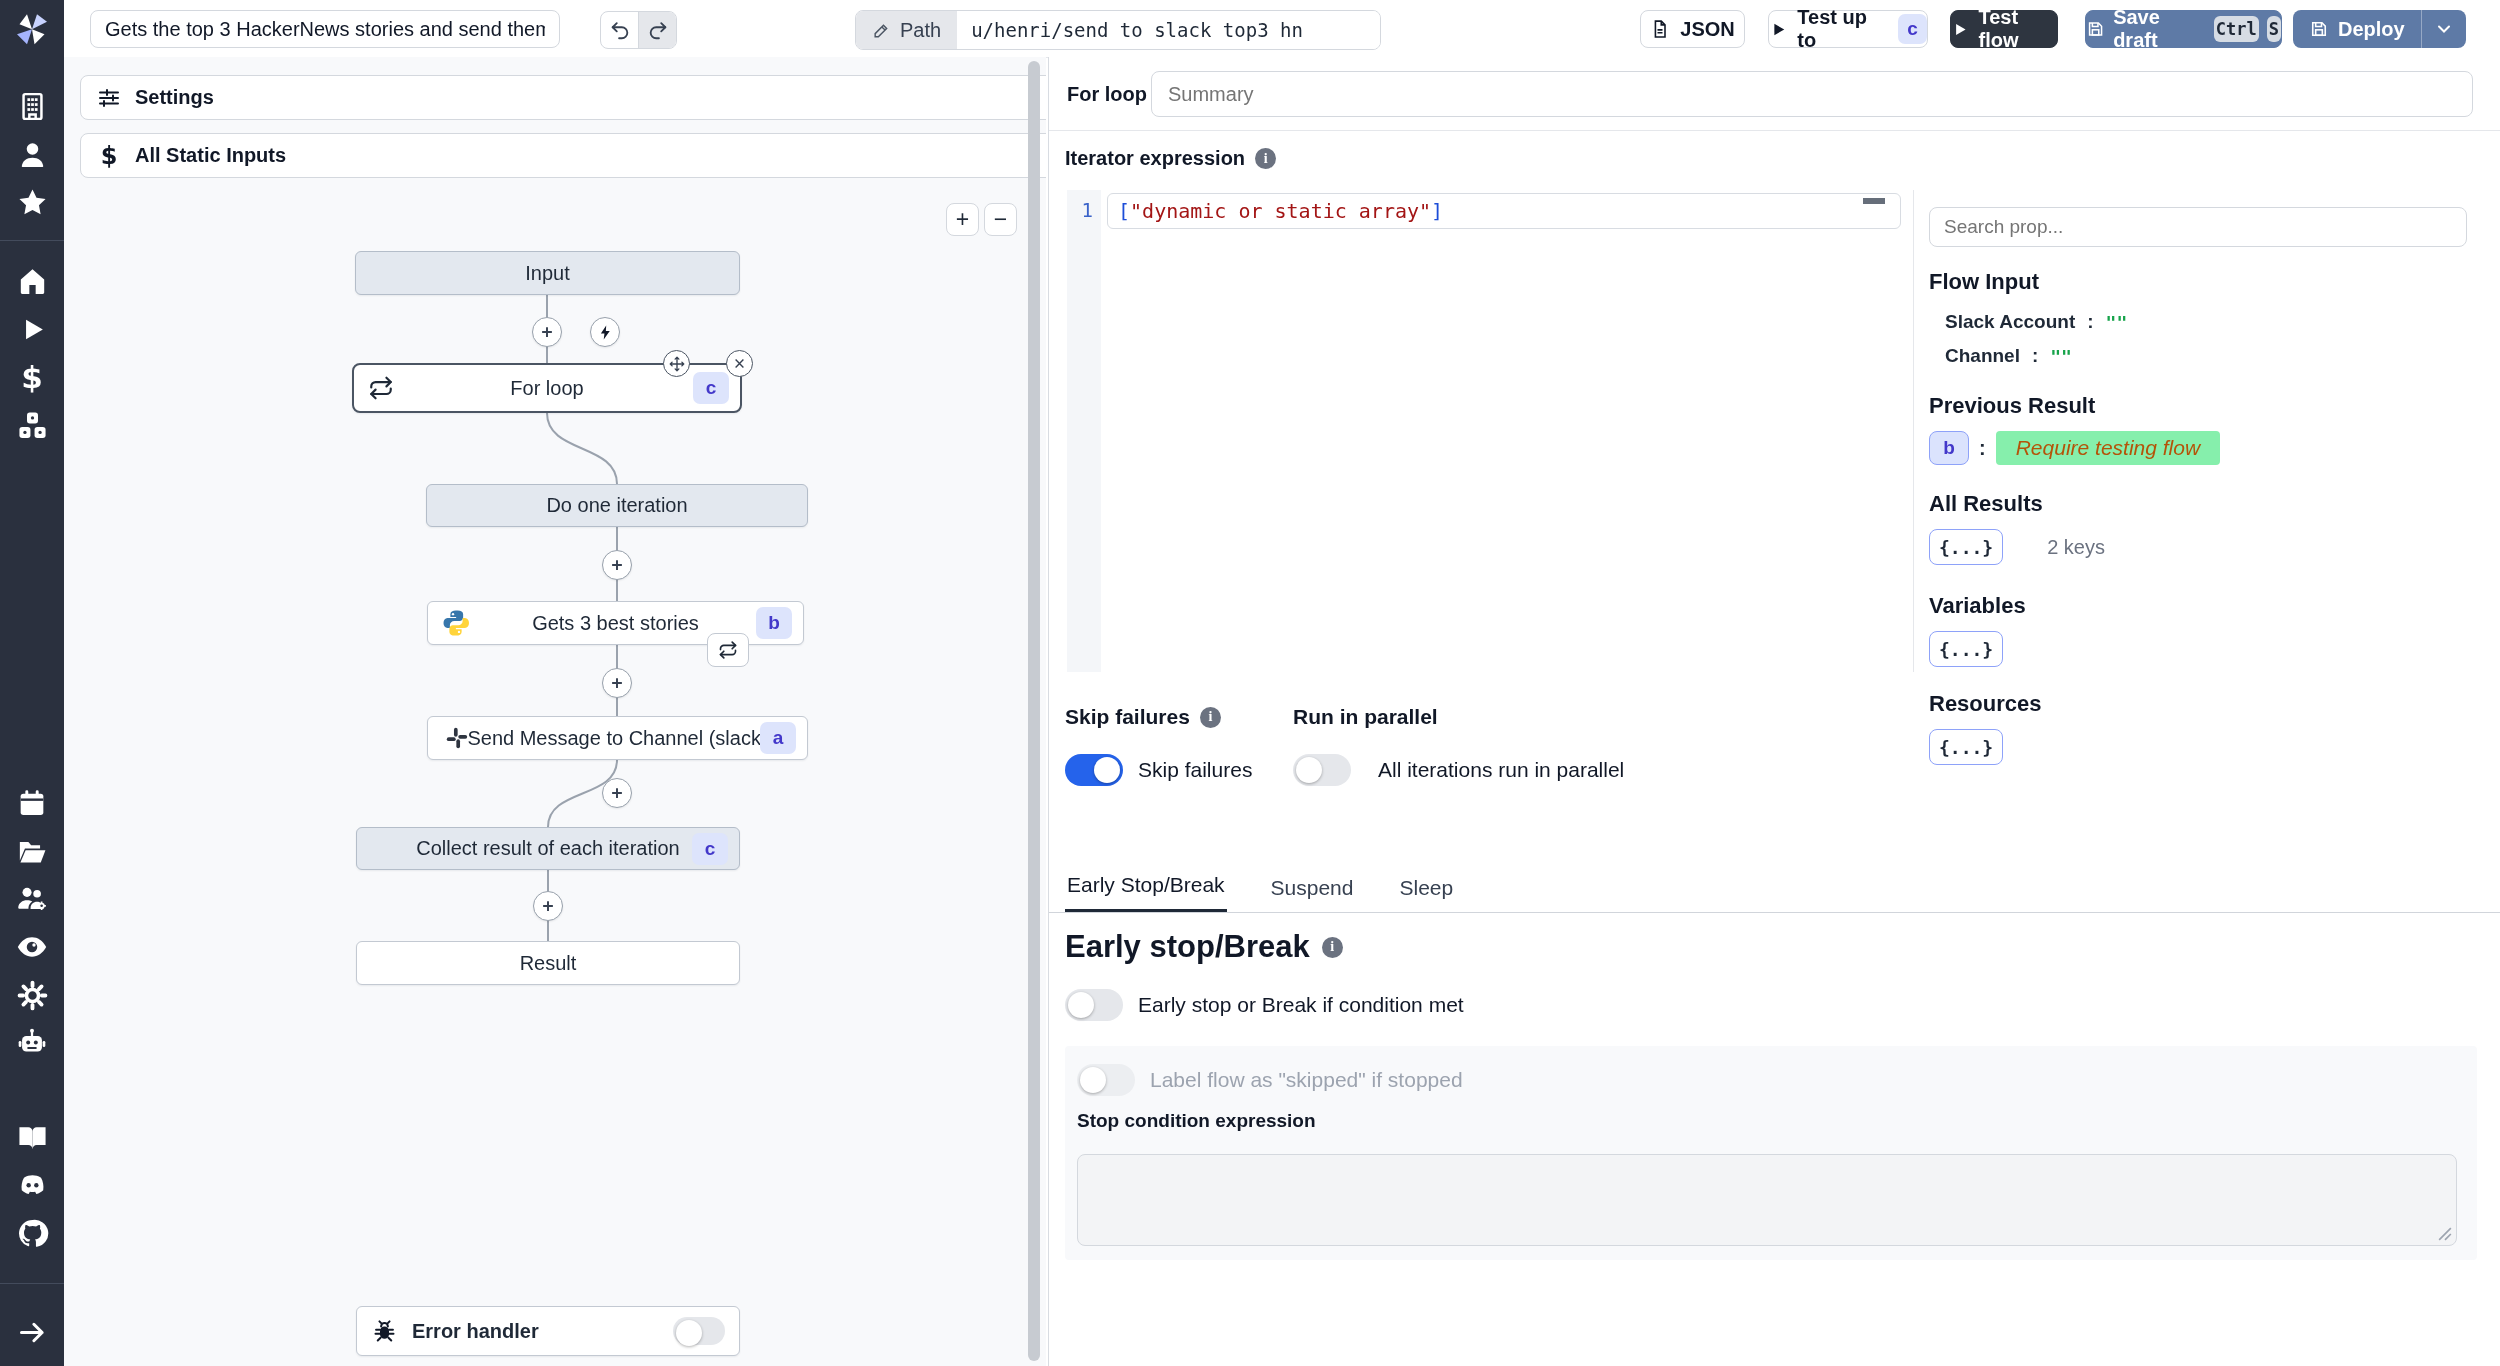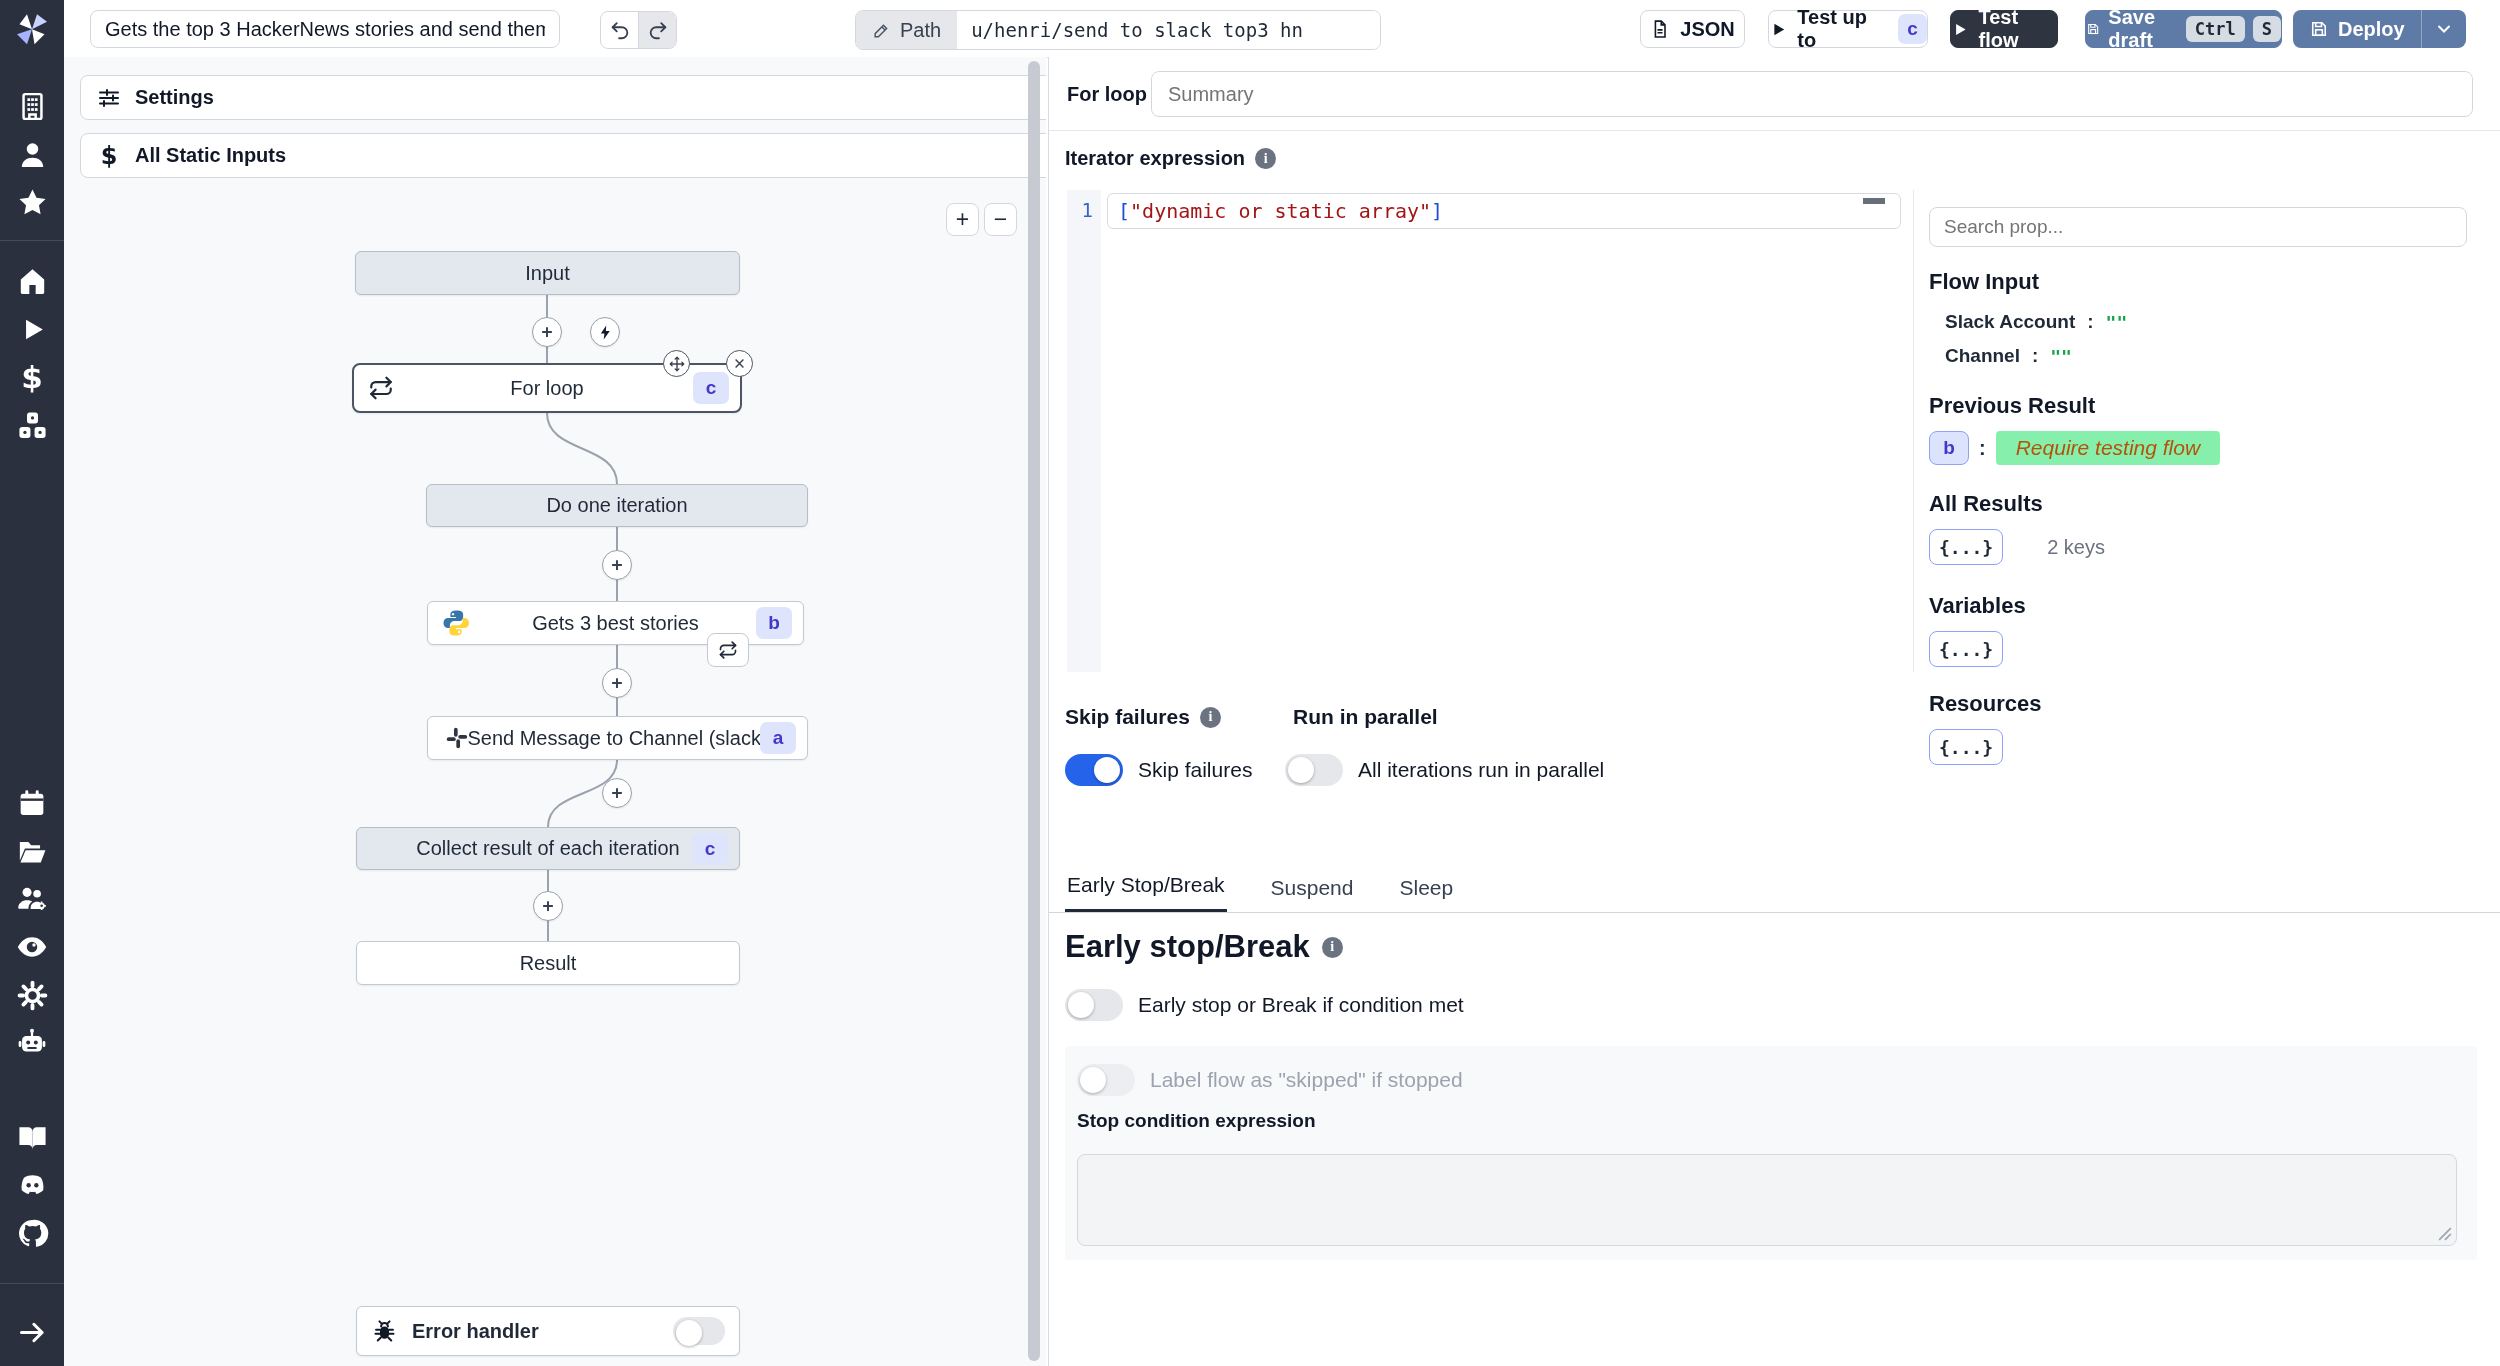--- a/index.html
+++ b/index.html
@@ -10,21 +10,21 @@
   
   #sidebar{position:absolute;left:0;top:0;width:64px;height:1366px;background:#2a303e;display:flex;flex-direction:column;align-items:center;}
   .side-btn{width:64px;height:48px;display:flex;align-items:center;justify-content:center;cursor:pointer;}
   .side-div{width:64px;height:1px;background:#434b5c;}
   
   #header{position:absolute;left:64px;top:0;width:2436px;height:57px;background:#fff;border-bottom:1px solid #e5e7eb;}
   .inp{border:1.5px solid #d4d8de;border-radius:8px;background:#fff;font-family:"Liberation Sans",sans-serif;color:#111827;outline:none;box-sizing:border-box;}
   .btn{display:flex;align-items:center;justify-content:center;gap:10px;border-radius:8px;border:1.5px solid #d4d8de;background:#fff;font-weight:600;font-size:20px;color:#111827;cursor:pointer;box-sizing:border-box;}
   .btn.dark{background:#2e3540;border-color:#2e3540;color:#fff;}
   .btn.blue{background:#5e7aa6;border-color:#5e7aa6;color:#fff;}
-  .kbd{background:#d6dce4;color:#1f2937;border-radius:6px;padding:3px 9px;font:600 17px "DejaVu Sans Mono",monospace;}
+  .kbd{background:#d6dce4;color:#1f2937;border-radius:6px;padding:3px 2px;font:600 17px "DejaVu Sans Mono",monospace;}
   .mini-badge{display:inline-flex;align-items:center;justify-content:center;width:30px;height:30px;border-radius:7px;background:#dde4fc;color:#4338ca;font:700 19px "Liberation Sans",sans-serif;}
   
   #canvas{position:absolute;left:64px;top:57px;width:982px;height:1309px;background:#f8f9fb;overflow:hidden;}
   .bar{position:absolute;left:16px;width:1006px;height:45px;background:#fff;border:1.5px solid #d4d8de;border-radius:8px;display:flex;align-items:center;gap:14px;padding:0 16px;box-sizing:border-box;font-weight:700;font-size:20px;color:#111827;cursor:pointer;}
   .zoombtn{position:absolute;width:33px;height:33px;background:#fff;border:1.5px solid #d4d8de;border-radius:8px;display:flex;align-items:center;justify-content:center;font-size:23px;color:#1f2937;cursor:pointer;box-sizing:border-box;}
   .node{position:absolute;display:flex;align-items:center;justify-content:center;font-size:20px;color:#1f2937;background:#fff;border:1.5px solid #c3c9d2;border-radius:6px;box-shadow:0 1px 2px rgba(16,24,40,.07);cursor:pointer;box-sizing:border-box;}
   .node.gray{background:#e3e8ef;border-color:#b4bdc9;}
   .node.selected{border:2.5px solid #4b5563;border-radius:8px;}
   .nbadge{position:absolute;right:11px;top:50%;transform:translateY(-50%);display:inline-flex;align-items:center;justify-content:center;min-width:36px;height:32px;border-radius:7px;background:#dde4fc;color:#4338ca;font-weight:700;font-size:19px;}
   .plusc{position:absolute;width:30px;height:30px;border-radius:50%;background:#fff;border:1.5px solid #98a1ac;display:flex;align-items:center;justify-content:center;box-shadow:0 1px 2px rgba(0,0,0,.08);cursor:pointer;box-sizing:border-box;}
@@ -481,21 +481,21 @@
 
     <div class="abs flex" style="left:16px;top:648px;gap:10px;">
       <span style="font-weight:700;font-size:21px;color:#111827;">Skip failures</span>
       <span class="info"></span>
     </div>
     <span class="abs" style="left:244px;top:648px;font-weight:700;font-size:21px;color:#111827;">Run in parallel</span>
     <div class="abs flex" style="left:16px;top:697px;gap:15px;">
       <span class="toggle on"></span>
       <span style="font-size:21px;color:#111827;">Skip failures</span>
     </div>
-    <div class="abs flex" style="left:236px;top:697px;gap:15px;">
+    <div class="abs flex" style="left:244px;top:697px;gap:27px;">
       <span class="toggle"></span>
       <span style="font-size:21px;color:#111827;">All iterations run in parallel</span>
     </div>
 
     <div class="abs flex" style="left:0;top:812px;width:1452px;height:44px;border-bottom:1.5px solid #d1d5db;box-sizing:border-box;gap:42px;padding:0 0 0 16px;align-items:flex-end;">
       <span class="tab active">Early Stop/Break</span>
       <span class="tab">Suspend</span>
       <span class="tab">Sleep</span>
     </div>
 

